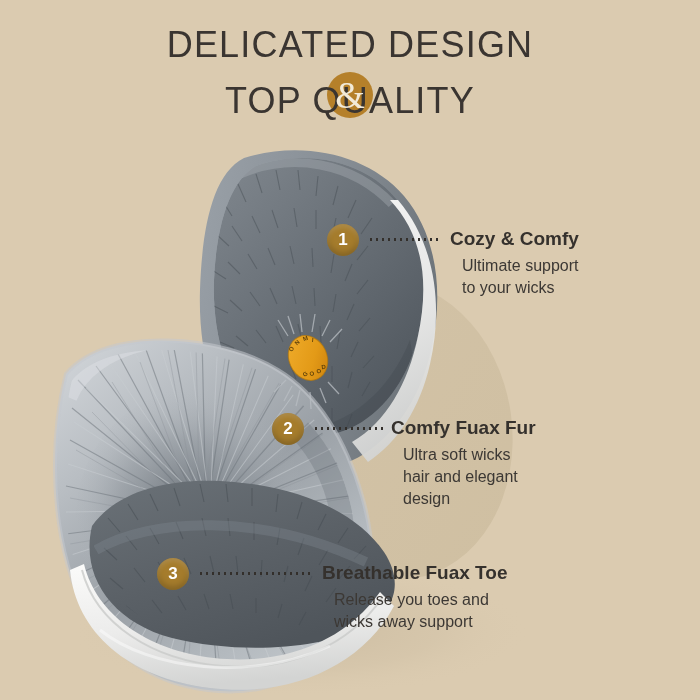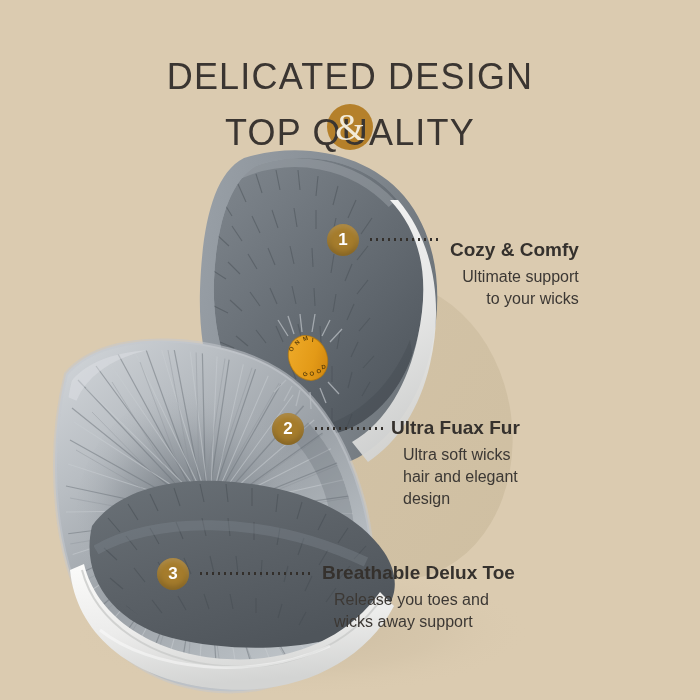--- a/index.html
+++ b/index.html
@@ -22,21 +22,20 @@
   }
 
   
   #heading {
     position: absolute;
     left: 0;
     top: 22px;
     width: 700px;
     text-align: center;
     z-index: 40;
-    margin-top: 32px;
   }
   .amp-circle {
     position: absolute;
     left: 50%;
     top: 50px;
     transform: translateX(-50%);
     width: 46px;
     height: 46px;
     border-radius: 50%;
     background: #b5802a;
@@ -396,37 +395,37 @@
                  M322 206 l8 -16 M330 212 l12 -13
                  M286 250 l-12 12 M292 256 l-8 15 M300 260 l-4 16 M310 262 l1 17
                  M320 258 l6 15 M328 252 l11 12"></path>
       </g>
     </svg>
   </div>
 
   <div class="callout">
     <div class="badge" style="left:327px; top:224px;">1</div>
     <div class="leader" style="left:368px; top:238px; width:72px;"></div>
-    <div class="co-text" style="left:450px; top:239px;text-align:right;">
+    <div class="co-text" style="left:450px; top:228px;">
       <div class="co-title">Cozy &amp; Comfy</div>
       <div class="co-desc">Ultimate support to your wicks</div>
     </div>
   </div>
 
   <div class="callout">
     <div class="badge" style="left:272px; top:413px;">2</div>
     <div class="leader" style="left:313px; top:427px; width:72px;"></div>
     <div class="co-text" style="left:391px; top:417px;">
-      <div class="co-title">Ultra Fuax Fur</div>
+      <div class="co-title">Comfy Fuax Fur</div>
       <div class="co-desc">Ultra soft wicks hair and elegant design</div>
     </div>
   </div>
 
   <div class="callout">
     <div class="badge" style="left:157px; top:558px;">3</div>
     <div class="leader" style="left:198px; top:572px; width:112px;"></div>
     <div class="co-text" style="left:322px; top:562px;">
-      <div class="co-title">Breathable Delux Toe</div>
+      <div class="co-title">Breathable Fuax Toe</div>
       <div class="co-desc">Release you toes and wicks away support</div>
     </div>
   </div>
 
 </div>
 
 </body></html>

